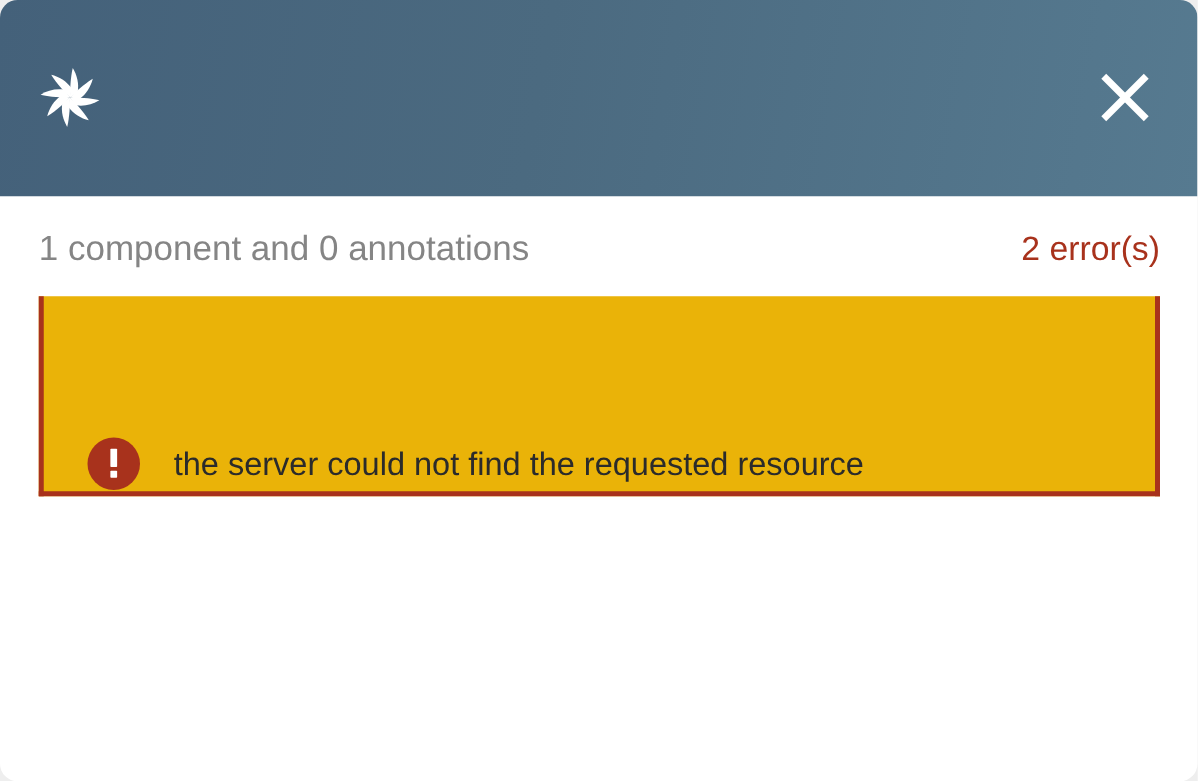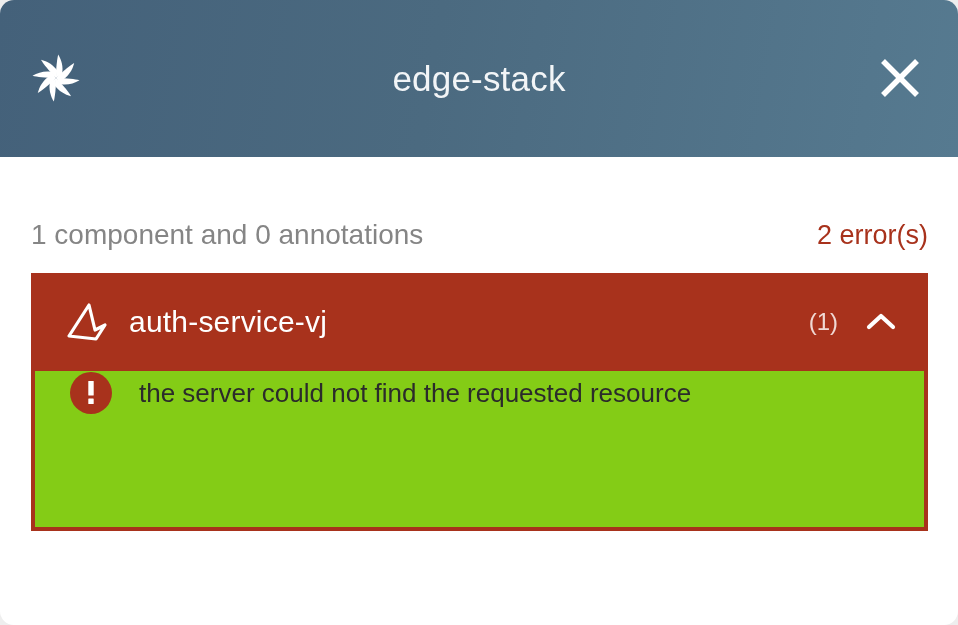--- a/index.html
+++ b/index.html
@@ -59,21 +59,21 @@
     display: flex;
     align-items: center;
     justify-content: center;
   }
 
   
   .summary-row {
     display: flex;
     align-items: baseline;
     justify-content: space-between;
-    padding: 62px 30px 0 31px;
+    padding: 26px 30px 0 31px;
     gap: 40px;
   }
   .summary-text {
     color: #858585;
     font-size: 28px;
     font-weight: 400;
   }
   .error-count {
     color: #a8321c;
     font-size: 27px;
@@ -119,26 +119,26 @@
   .chevron-toggle {
     width: 34px;
     height: 34px;
     display: flex;
     align-items: center;
     justify-content: center;
     cursor: pointer;
   }
 
   .component-body {
-    background: #84cc16;
+    background: #eab308;
     border: 4px solid #a8321c;
     border-top: none;
     height: 160px;
     display: flex;
-    align-items: flex-start;
+    align-items: flex-end;
     padding-left: 34px;
   }
 
   .error-row {
     display: flex;
     align-items: center;
   }
 
   .error-icon {
     width: 44px;
@@ -184,57 +184,37 @@
           <g transform="rotate(270 50 50)">
             <path d="M50 50 C50 30 52 16 54 8 C60 18 63 30 61 42 Z"></path>
           </g>
           <g transform="rotate(315 50 50)">
             <path d="M50 50 C50 30 52 16 54 8 C60 18 63 30 61 42 Z"></path>
           </g>
         </g>
       </svg>
     </span>
 
-    <div class="header-title">edge-stack</div>
 
     <span class="close-button">
       <svg width="46" height="46" viewBox="0 0 46 46" aria-hidden="true">
         <line x1="6" y1="6" x2="40" y2="40" stroke="#ffffff" stroke-width="5.5" stroke-linecap="butt"></line>
         <line x1="40" y1="6" x2="6" y2="40" stroke="#ffffff" stroke-width="5.5" stroke-linecap="butt"></line>
       </svg>
     </span>
 
   </div>
 
   <div class="summary-row">
     <div class="summary-text">1 component and 0 annotations</div>
     <div class="error-count">2 error(s)</div>
   </div>
 
   <div class="component-card">
 
-    <div class="component-header">
-
-      <span class="component-icon">
-        <svg width="44" height="44" viewBox="0 0 44 44" aria-hidden="true">
-          <path d="M4 36 L24 5 L30 30 L40 25 L31 39 Z" fill="none" stroke="#ffffff" stroke-width="3.2" stroke-linejoin="round" stroke-linecap="round"></path>
-        </svg>
-      </span>
-
-      <span class="component-name">auth-service-vj</span>
-
-      <span class="component-count">(1)</span>
-
-      <span class="chevron-toggle">
-        <svg width="34" height="34" viewBox="0 0 34 34" aria-hidden="true">
-          <polyline points="5,22 17,11 29,22" fill="none" stroke="#ffffff" stroke-width="4.2" stroke-linecap="round" stroke-linejoin="round"></polyline>
-        </svg>
-      </span>
-
-    </div>
 
     <div class="component-body">
 
       <div class="error-row">
         <span class="error-icon">
           <svg width="44" height="44" viewBox="0 0 44 44" aria-hidden="true">
             <circle cx="22" cy="22" r="21" fill="#a8321c"></circle>
             <rect x="19.3" y="10" width="5.4" height="14.5" rx="0.6" fill="#ffffff"></rect>
             <rect x="19.3" y="27.5" width="5.4" height="5.6" rx="0.6" fill="#ffffff"></rect>
           </svg>

